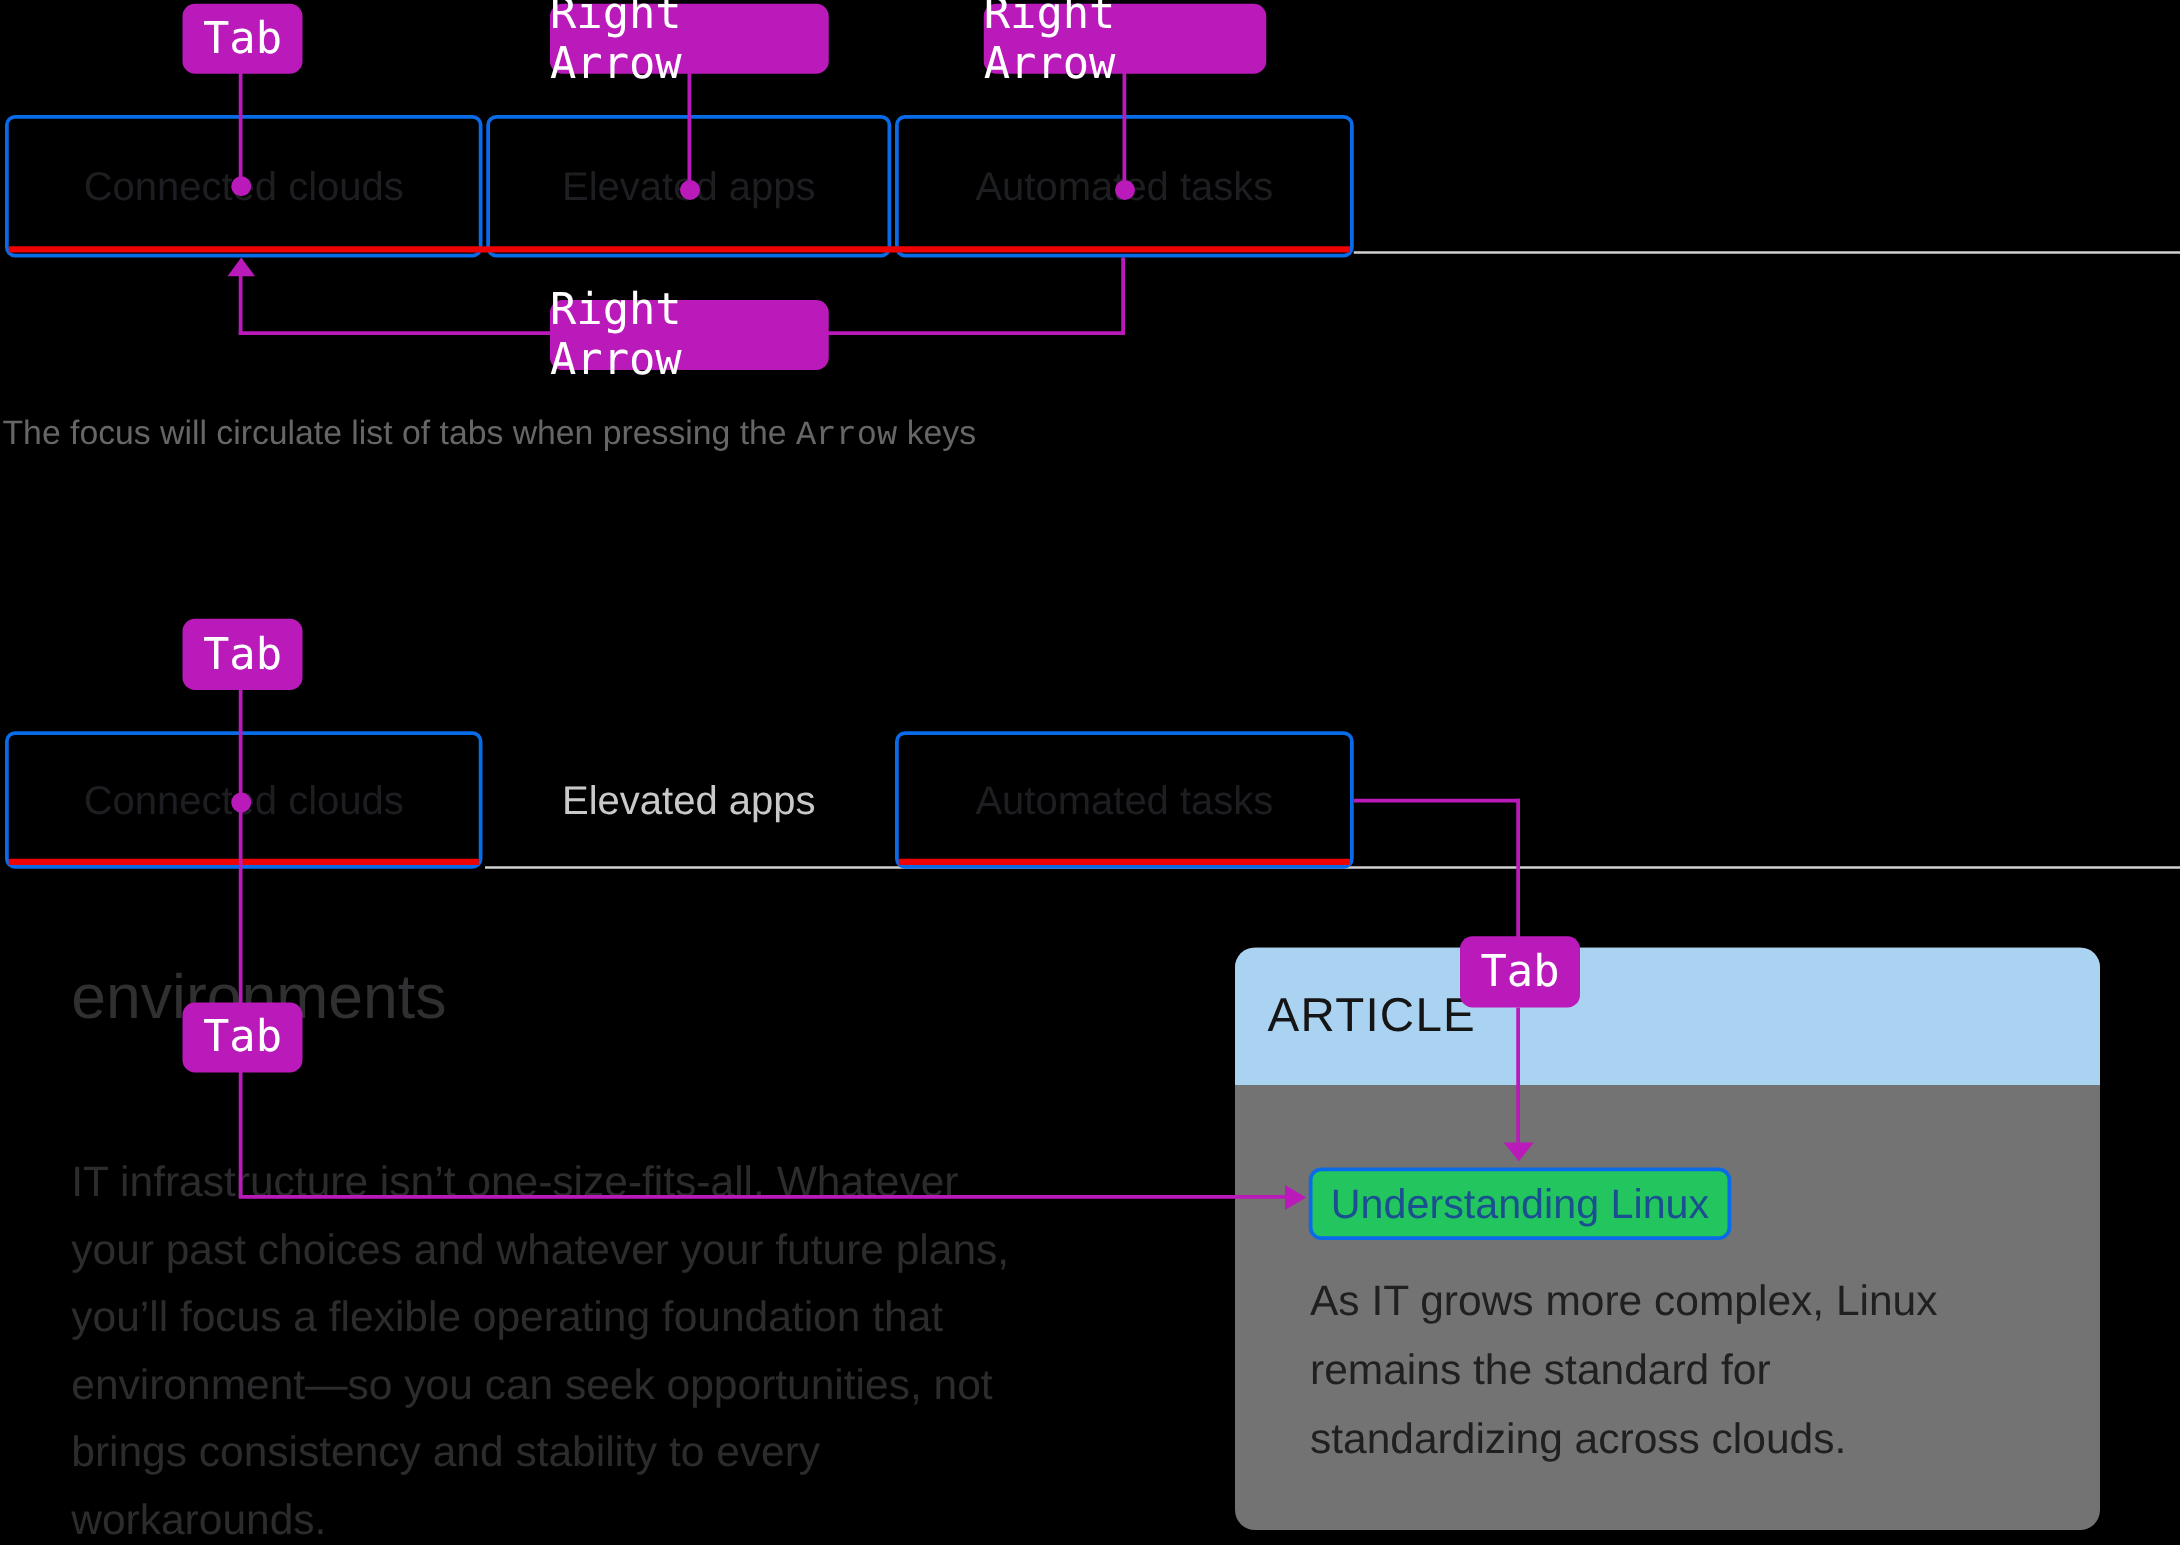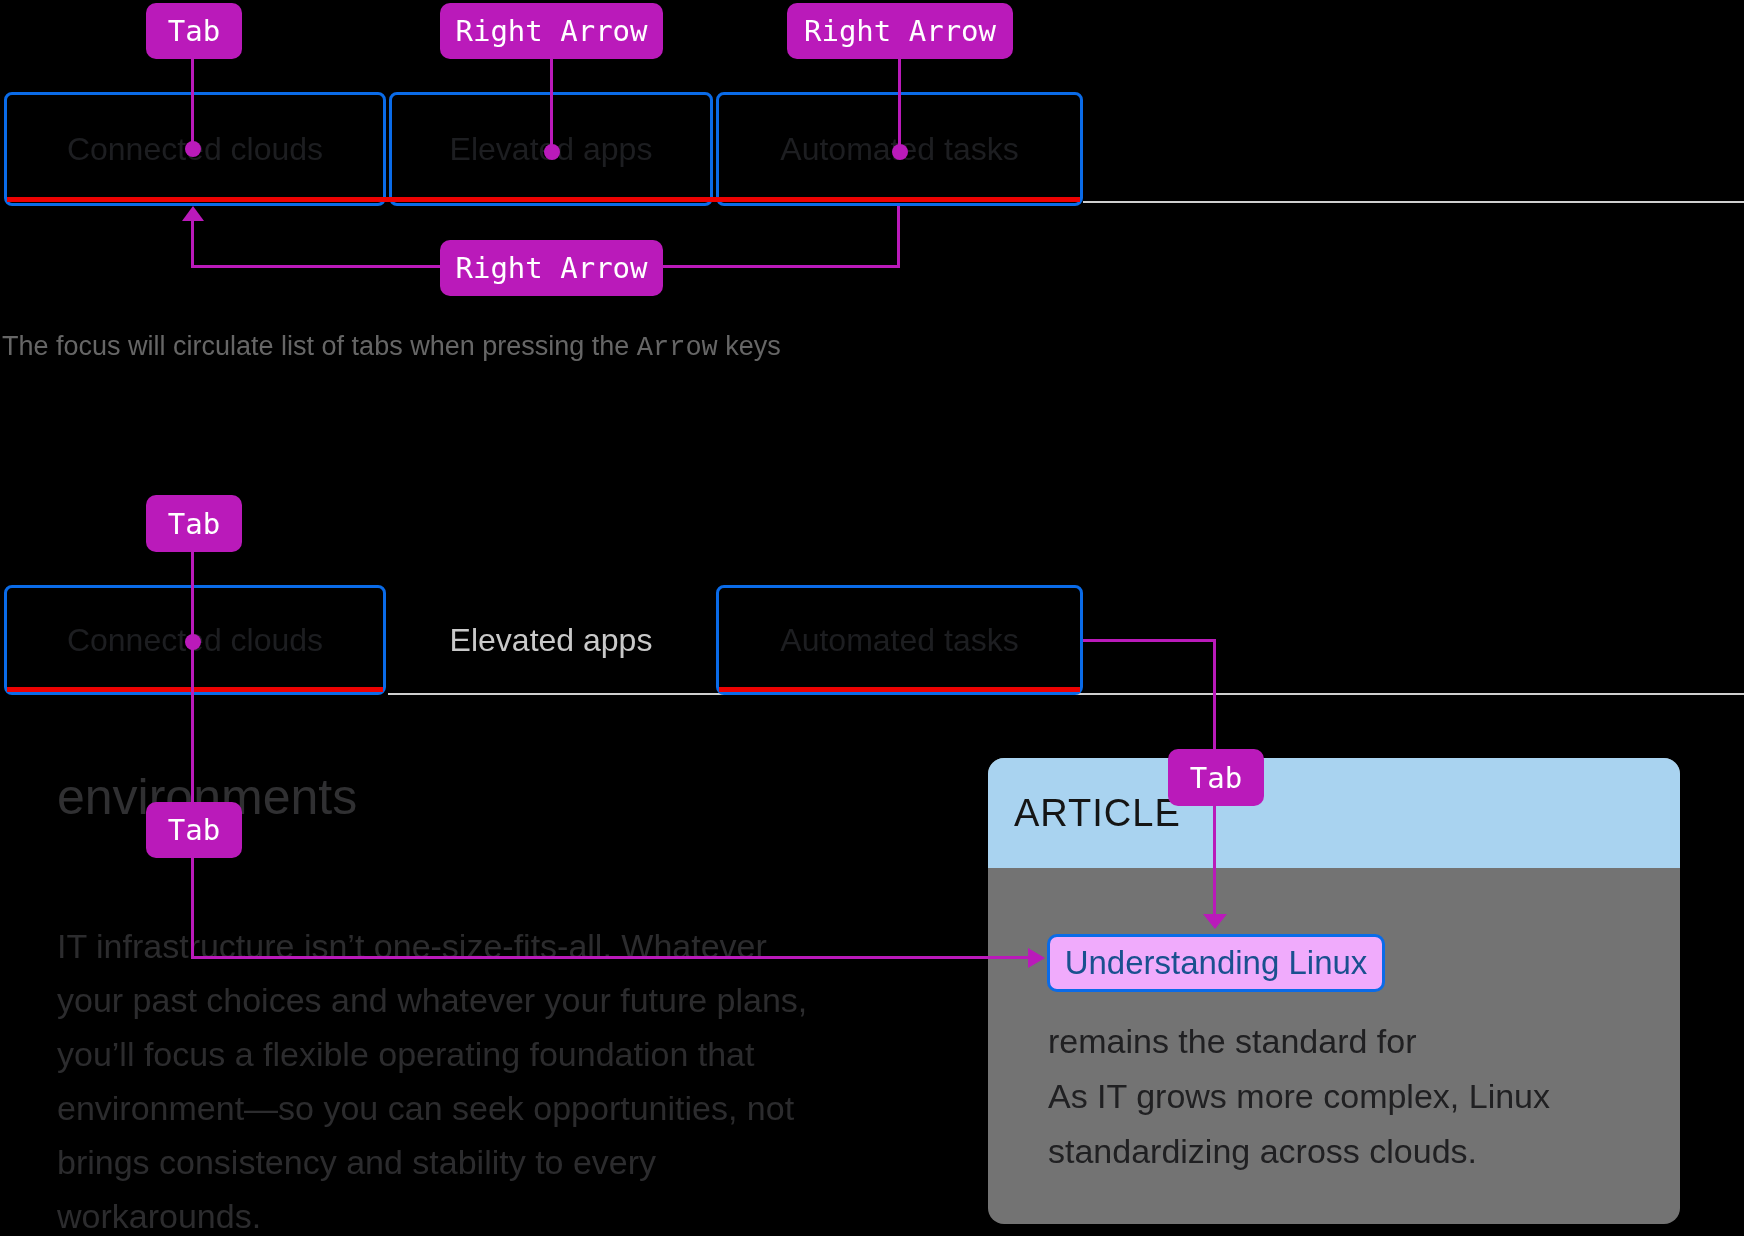--- a/index.html
+++ b/index.html
@@ -4,21 +4,21 @@
 <style>
   html,body{margin:0;padding:0;background:#000;}
   .canvas{
     position:relative;width:1744px;height:1236px;background:#000;
     overflow:hidden;font-family:"Liberation Sans",sans-serif;
   }
   
   .key{
     position:absolute;background:#ba1aba;color:#fff;border-radius:10px;
     display:flex;align-items:center;justify-content:center;
-    font-family:"DejaVu Sans Mono",monospace;font-size:29px;z-index:11;
+    font-family:"DejaVu Sans Mono",monospace;font-size:35px;z-index:11;
   }
   
   .vline{position:absolute;width:3px;background:#ba1aba;z-index:10;}
   .hline{position:absolute;height:3px;background:#ba1aba;z-index:10;}
   .dot{position:absolute;width:16px;height:16px;border-radius:50%;background:#ba1aba;z-index:12;}
   .arrow{position:absolute;width:0;height:0;z-index:12;}
   .arrow-up{border-left:11px solid transparent;border-right:11px solid transparent;border-bottom:15px solid #ba1aba;}
   .arrow-down{border-left:12px solid transparent;border-right:12px solid transparent;border-top:15px solid #ba1aba;}
   .arrow-right{border-top:10px solid transparent;border-bottom:10px solid transparent;border-left:17px solid #ba1aba;}
   
@@ -38,21 +38,21 @@
   .caption .mono{font-family:Liberation Mono, monospace;}
   
   .heading{position:absolute;left:57px;top:761px;font-size:50px;line-height:73px;font-weight:500;color:#303032;z-index:2;white-space:nowrap;}
   .paragraph{position:absolute;left:57px;top:919px;font-size:34px;line-height:54px;color:#2c2c2e;z-index:2;white-space:nowrap;}
   
   .card{position:absolute;left:988px;top:758px;width:692px;height:466px;background:#737373;border-radius:16px;z-index:5;overflow:hidden;}
   .card-header{height:110px;background:#a9d3f0;display:flex;align-items:center;}
   .card-eyebrow{padding-left:26px;font-size:38px;letter-spacing:1px;font-weight:500;color:#151515;}
   .link-box{
     position:absolute;left:1047px;top:934px;width:338px;height:58px;box-sizing:border-box;
-    border:3px solid #0a6be8;border-radius:10px;background:#f0abfc;z-index:6;
+    border:3px solid #0a6be8;border-radius:10px;background:#22c55e;z-index:6;
     display:flex;align-items:center;justify-content:center;
     font-size:33px;color:#1a508f;cursor:pointer;
   }
   .card-body{position:absolute;left:1048px;top:1014px;font-size:34px;line-height:55px;color:#202022;z-index:6;white-space:nowrap;}
 </style>
 </head>
 <body>
 
 <div class="canvas">
 
@@ -118,18 +118,18 @@
     <div>workarounds.</div>
   </div>
 
   <div class="card">
     <div class="card-header">
       <div class="card-eyebrow">ARTICLE</div>
     </div>
   </div>
   <div class="link-box">Understanding Linux</div>
   <div class="card-body">
+    <div>As IT grows more complex, Linux</div>
     <div>remains the standard for</div>
-    <div>As IT grows more complex, Linux</div>
     <div>standardizing across clouds.</div>
   </div>
 
 </div>
 
 </body></html>

